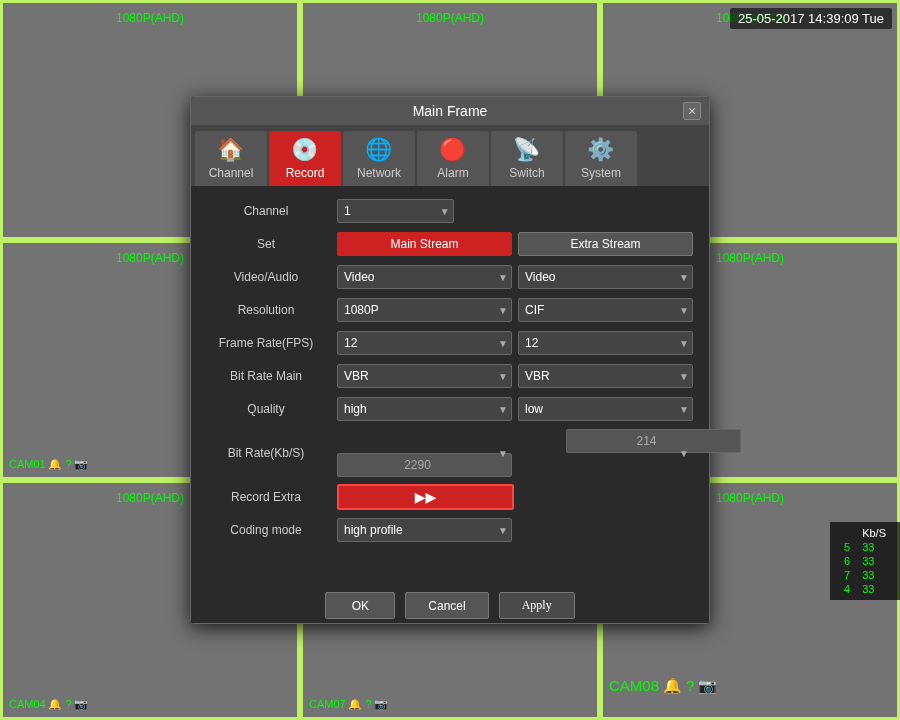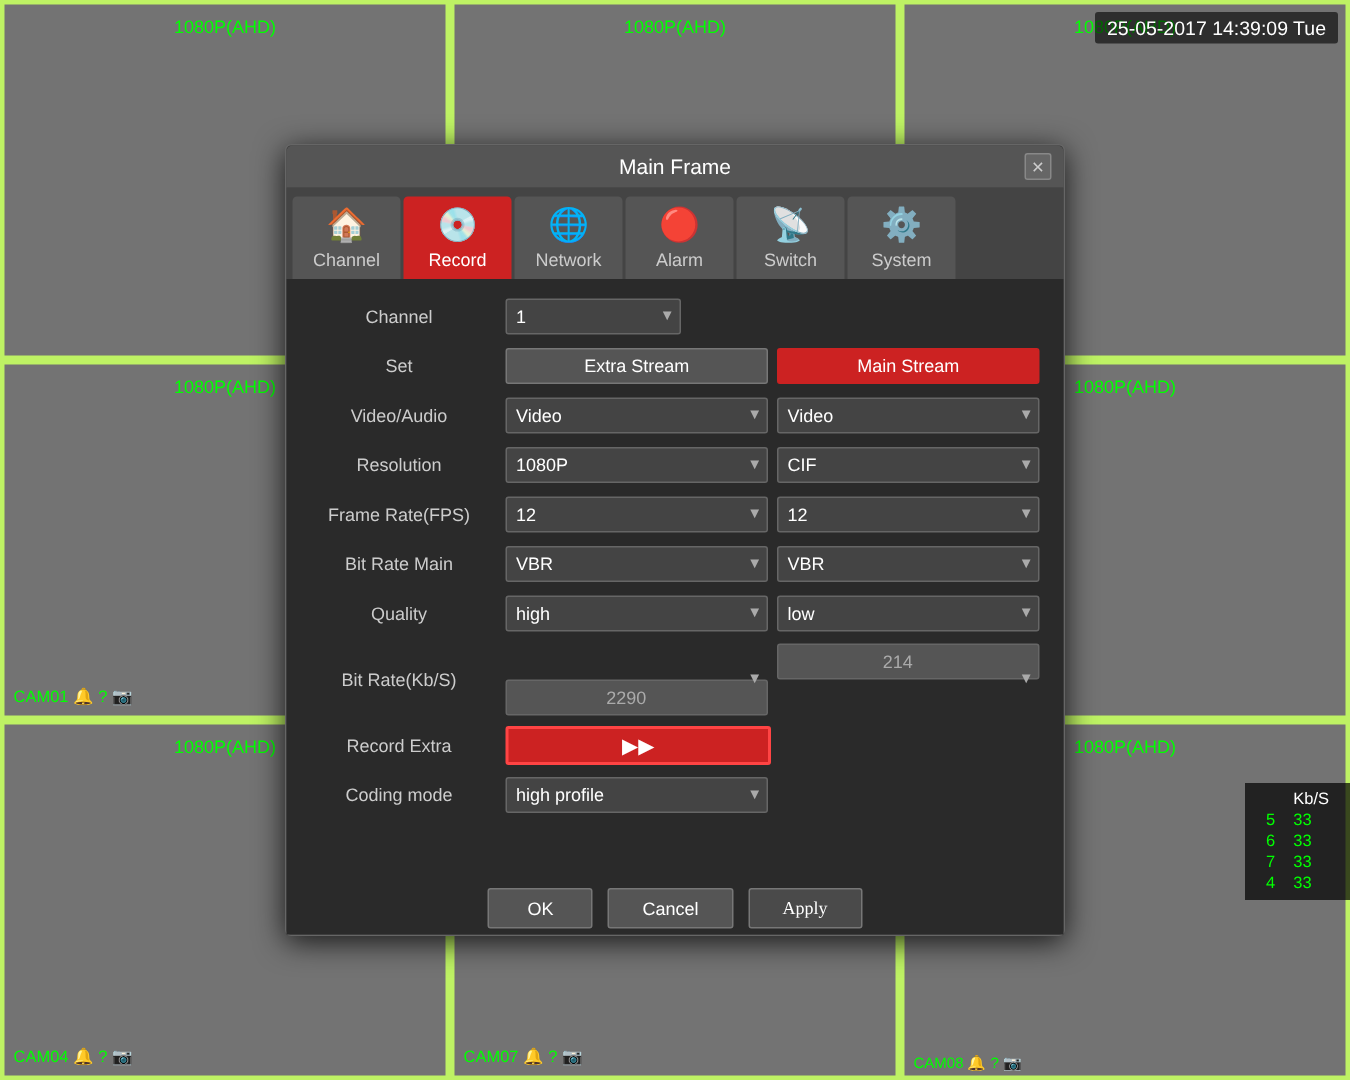--- a/index.html
+++ b/index.html
@@ -298,21 +298,21 @@
   <div class="camera-cell">
     <div class="camera-top-label">1080P(AHD)</div>
     <div class="camera-icons" style="color:#00ff00; font-size:11px; bottom:6px; left:6px;">CAM04 🔔 ? 📷</div>
   </div>
   <div class="camera-cell">
     <div class="camera-top-label">1080P(AHD)</div>
     <div class="camera-icons" style="color:#00ff00; font-size:11px; bottom:6px; left:6px;">CAM07 🔔 ? 📷</div>
   </div>
   <div class="camera-cell">
     <div class="camera-top-label">1080P(AHD)</div>
-    <div class="camera-icons" style="color:#00ff00; font-size:10px; bottom:2px; left:6px;">CAM08 🔔 ? 📷</div>
+    <div class="camera-icons" style="color:#00ff00; font-size:15px; bottom:22px; left:6px;">CAM08 🔔 ? 📷</div>
   </div>
 </div>
 
 <div class="datetime">25-05-2017 14:39:09 Tue</div>
 
 <div class="kbs-overlay">
   <table>
     <tbody>
         <tr>
       <td></td>
@@ -385,22 +385,22 @@
             </select>
             <span class="select-arrow">▼</span>
           </div>
           <div style="flex:2;"></div>
         </div>
       </div>
 
       <div class="form-row">
         <div class="form-label">Set</div>
         <div class="form-controls">
+          <button class="stream-btn active">Main Stream</button>
           <button class="stream-btn">Extra Stream</button>
-          <button class="stream-btn active">Main Stream</button>
         </div>
       </div>
 
       <div class="form-row">
         <div class="form-label">Video/Audio</div>
         <div class="form-controls select-group">
           <div class="select-wrapper">
             <select class="select-field">
               <option>Video</option><option>Audio</option><option>Video/Audio</option>
             </select>
@@ -488,21 +488,21 @@
       </div>
 
       <div class="form-row">
         <div class="form-label">Bit Rate(Kb/S)</div>
         <div class="form-controls select-group">
           <div class="select-wrapper">
             <input class="select-field" type="text" readonly="" style="background: rgb(85, 85, 85); color: rgb(170, 170, 170); text-align: center; margin-top: 24px;" value="2290">
             <span class="select-arrow">▼</span>
           </div>
           <div class="select-wrapper">
-            <input class="select-field" type="text" readonly="" style="background: rgb(85, 85, 85); color: rgb(170, 170, 170); text-align: center;" value="214">
+            <input class="select-field" type="text" readonly="" style="background: rgb(85, 85, 85); color: rgb(170, 170, 170); text-align: center; margin-left: 48px;" value="214">
             <span class="select-arrow">▼</span>
           </div>
         </div>
       </div>
 
       <div class="form-row">
         <div class="form-label">Record Extra</div>
         <div class="form-controls">
           <div class="record-plan-btn">
             <span>▶▶</span>

